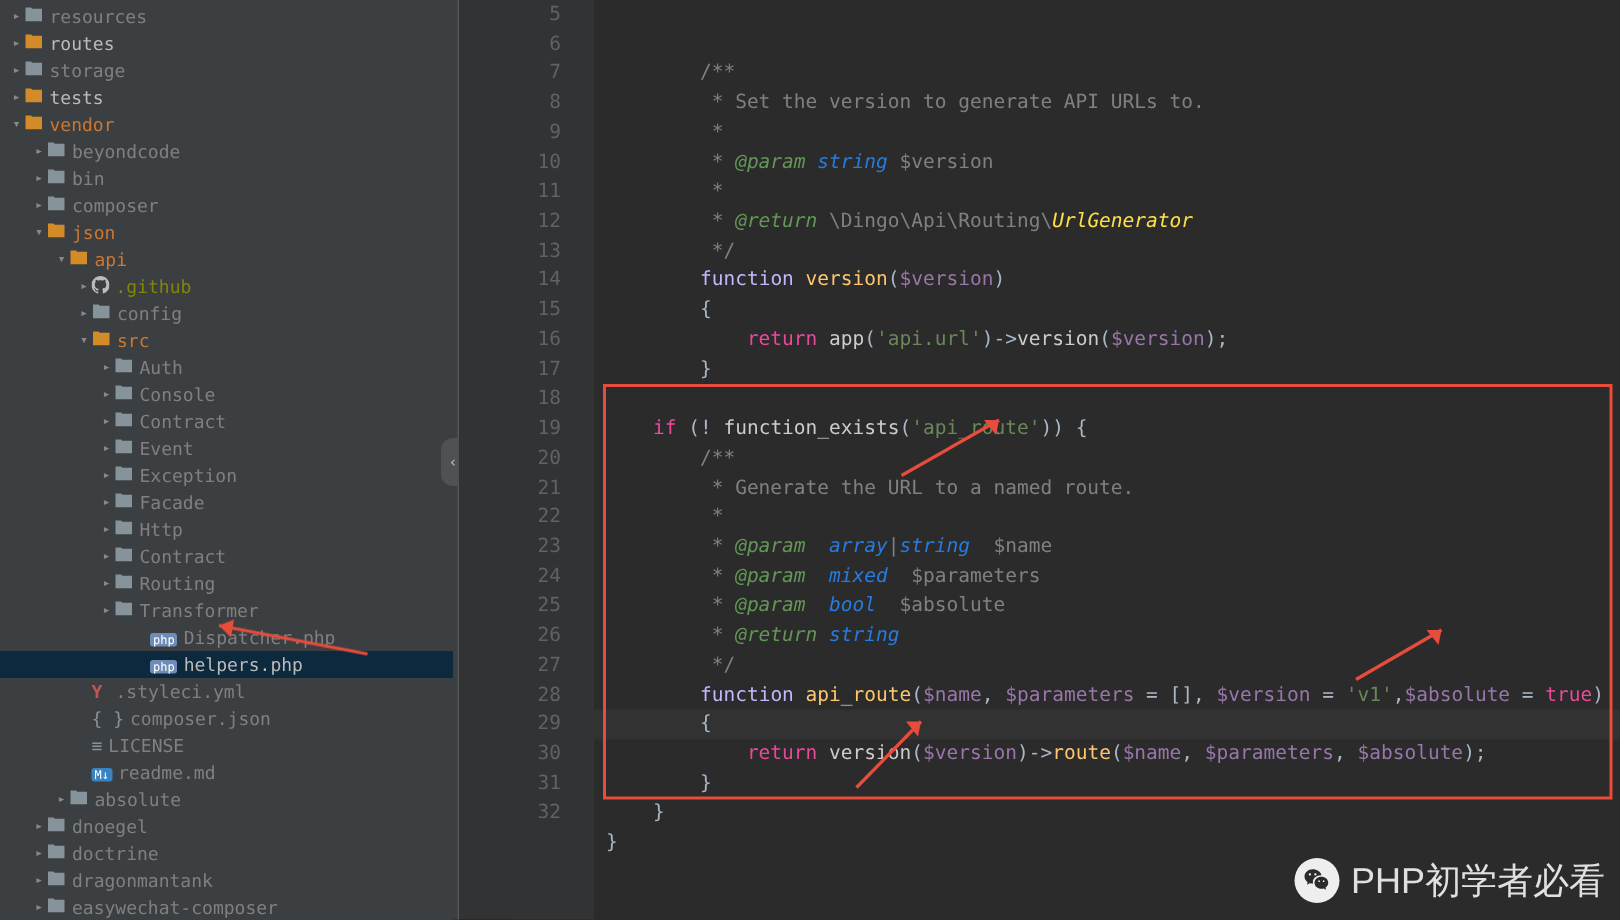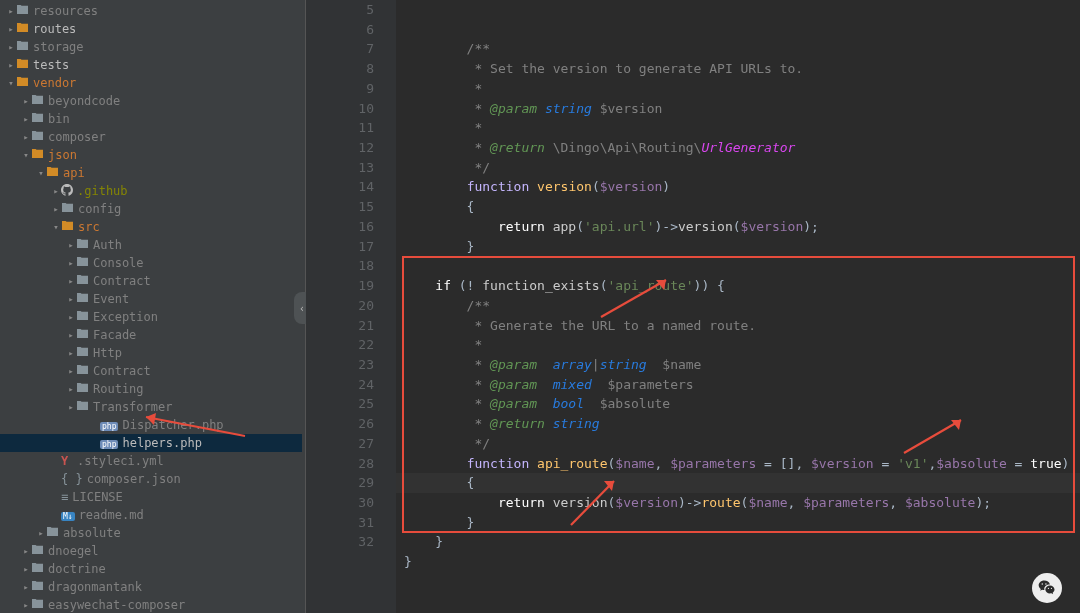--- a/index.html
+++ b/index.html
@@ -94,27 +94,27 @@
     font-size: 13px;
     line-height: 19.72px;
     padding-top: 0;
     position: relative;
     white-space: pre;
   }
   .code-line { height: 19.72px; padding-left: 8px; }
   .code-line.hl { background: #323232; }
   .c-comment { color: #808080; }
   .c-kw { color: #c4b5fd; }
-  .c-kw2 { color: #ffffff; }
+  .c-kw2 { color: #ec4899; }
   .c-tag { color: #629755; font-style: italic; }
   .c-type { color: #287bde; font-style: italic; }
   .c-func { color: #ffc66d; }
   .c-var { color: #9876aa; }
   .c-str { color: #6a8759; }
-  .c-class { color: #d946ef; font-style: italic; text-align: right; }
+  .c-class { color: #fde047; font-style: italic; text-align: right; }
   .c-op { color: #a9b7c6; }
   .c-white { color: #cccccc; }
 
   .red-box {
     position: absolute;
     border: 2px solid #e74c3c;
   }
   .arrow {
     position: absolute;
     pointer-events: none;
@@ -467,13 +467,14 @@
   <path d="M105,25 L6,6"></path>
     <polygon points="6,6 16,2 14,14"></polygon>
 </svg>
 
 <div class="watermark">
   <div class="wechat-icon">
     <svg width="20" height="20" viewBox="0 0 24 24">
         <path fill="#2b2b2b" d="M8.5 3C4.9 3 2 5.6 2 8.8c0 1.8 1 3.4 2.5 4.5l-.6 2 2.3-1.2c.7.2 1.5.3 2.3.3h.4c-.1-.4-.2-.8-.2-1.3 0-3 2.9-5.4 6.5-5.4h.3C15 4.9 12 3 8.5 3zm-2.2 3.2c.5 0 .9.4.9.9s-.4.9-.9.9-.9-.4-.9-.9.4-.9.9-.9zm4.4 0c.5 0 .9.4.9.9s-.4.9-.9.9-.9-.4-.9-.9.4-.9.9-.9zM15.5 9c-3 0-5.5 2.1-5.5 4.8s2.5 4.8 5.5 4.8c.6 0 1.2-.1 1.8-.2l2 1-.5-1.7c1.3-.9 2.2-2.3 2.2-3.9 0-2.7-2.5-4.8-5.5-4.8zm-1.8 2.8c.4 0 .7.3.7.7s-.3.7-.7.7-.7-.3-.7-.7.3-.7.7-.7zm3.6 0c.4 0 .7.3.7.7s-.3.7-.7.7-.7-.3-.7-.7.3-.7.7-.7z"></path>
       </svg>
   </div>
+  <span>PHP初学者必看</span>
 </div>
 
 </body></html>

